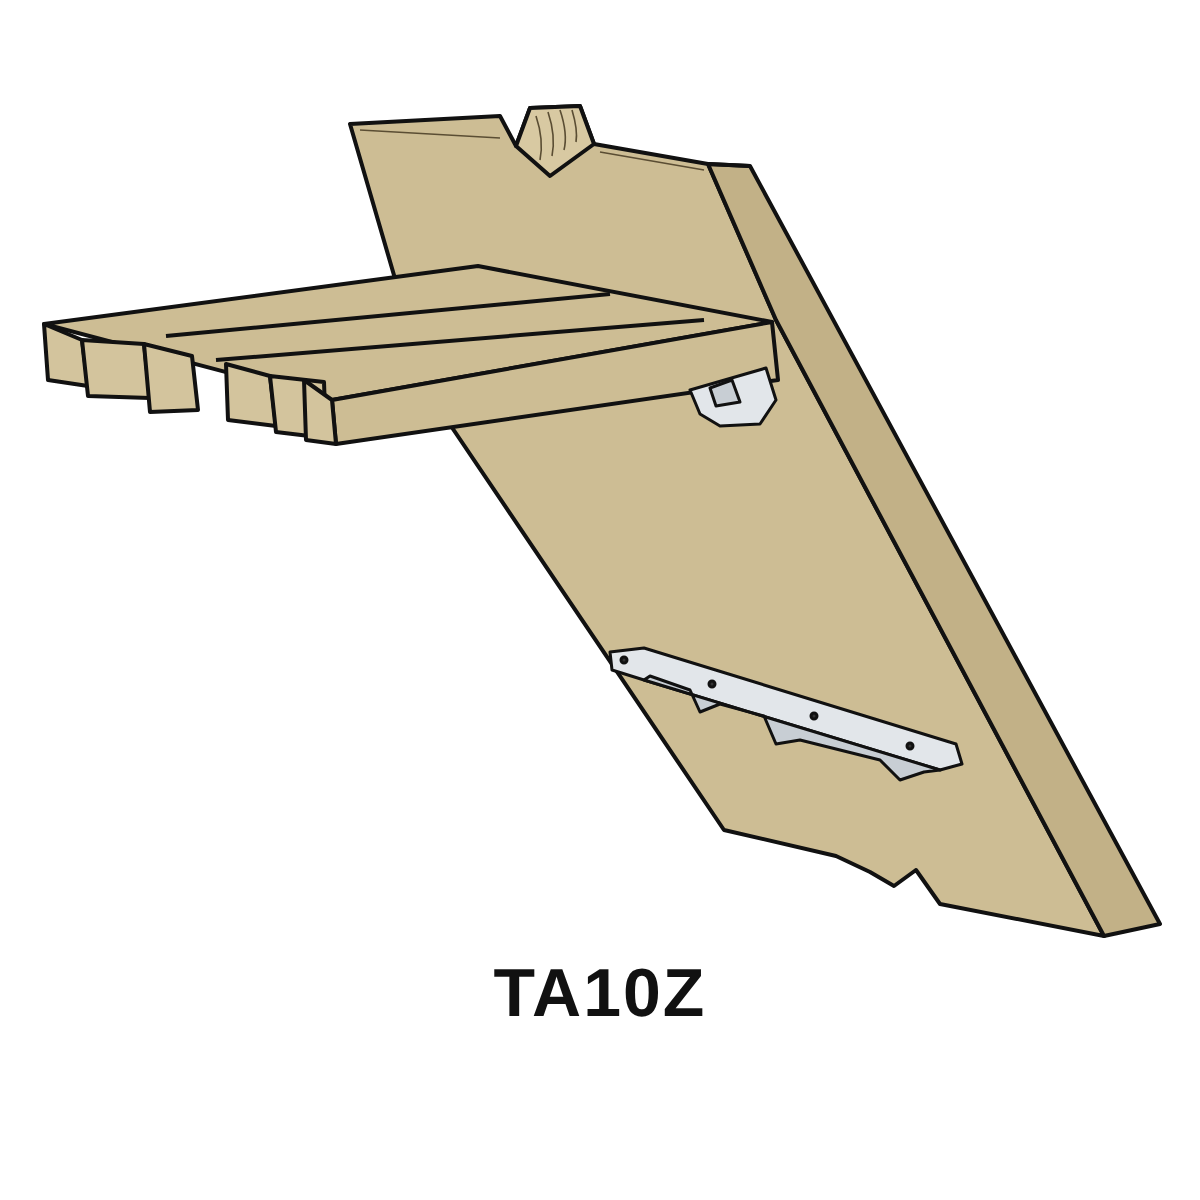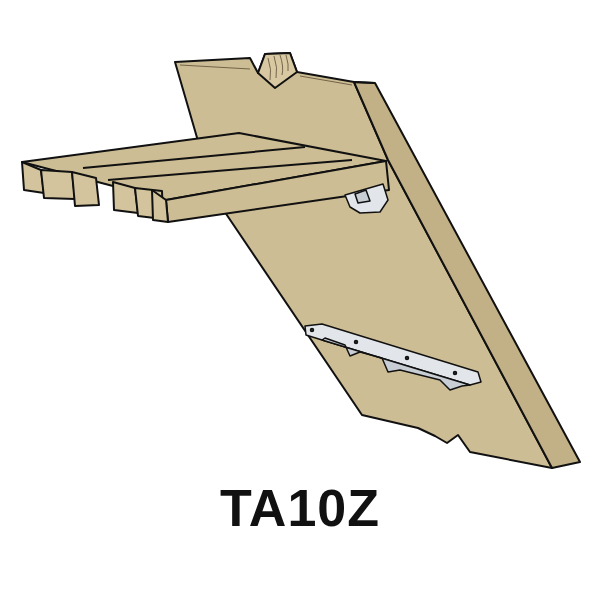--- a/index.html
+++ b/index.html
@@ -1,20 +1,20 @@
 <!DOCTYPE html>
 <html><head>
   <meta charset="utf-8">
   <style>
     html, body { margin: 0; padding: 0; background: #ffffff; }
     body { width: 600px; height: 600px; position: relative; overflow: hidden; font-family: "Liberation Sans", sans-serif; }
     #illustration { position: absolute; left: 0; top: 0; width: 600px; height: 600px; }
     .label {
       position: absolute; left: 0; width: 600px; top: 478px; text-align: center;
-      font-family: "Liberation Sans", sans-serif; font-weight: bold; font-size: 52px;
+      font-family: "Liberation Sans", sans-serif; font-weight: bold; font-size: 34px;
       color: #111111; letter-spacing: 1px;
     }
   </style>
 </head>
 <body>
 
 <svg id="illustration" viewBox="0 0 600 600" xmlns="http://www.w3.org/2000/svg">
   <g stroke="#111" stroke-width="2" stroke-linejoin="round">
 
     <polygon fill="#cdbd94" points="175,62 250,58 258,73 265,54 290,53 297,72 354,82 388,160 552,468 470,452 458,435 447,443 435,436 418,428 362,415 214,196"></polygon>

